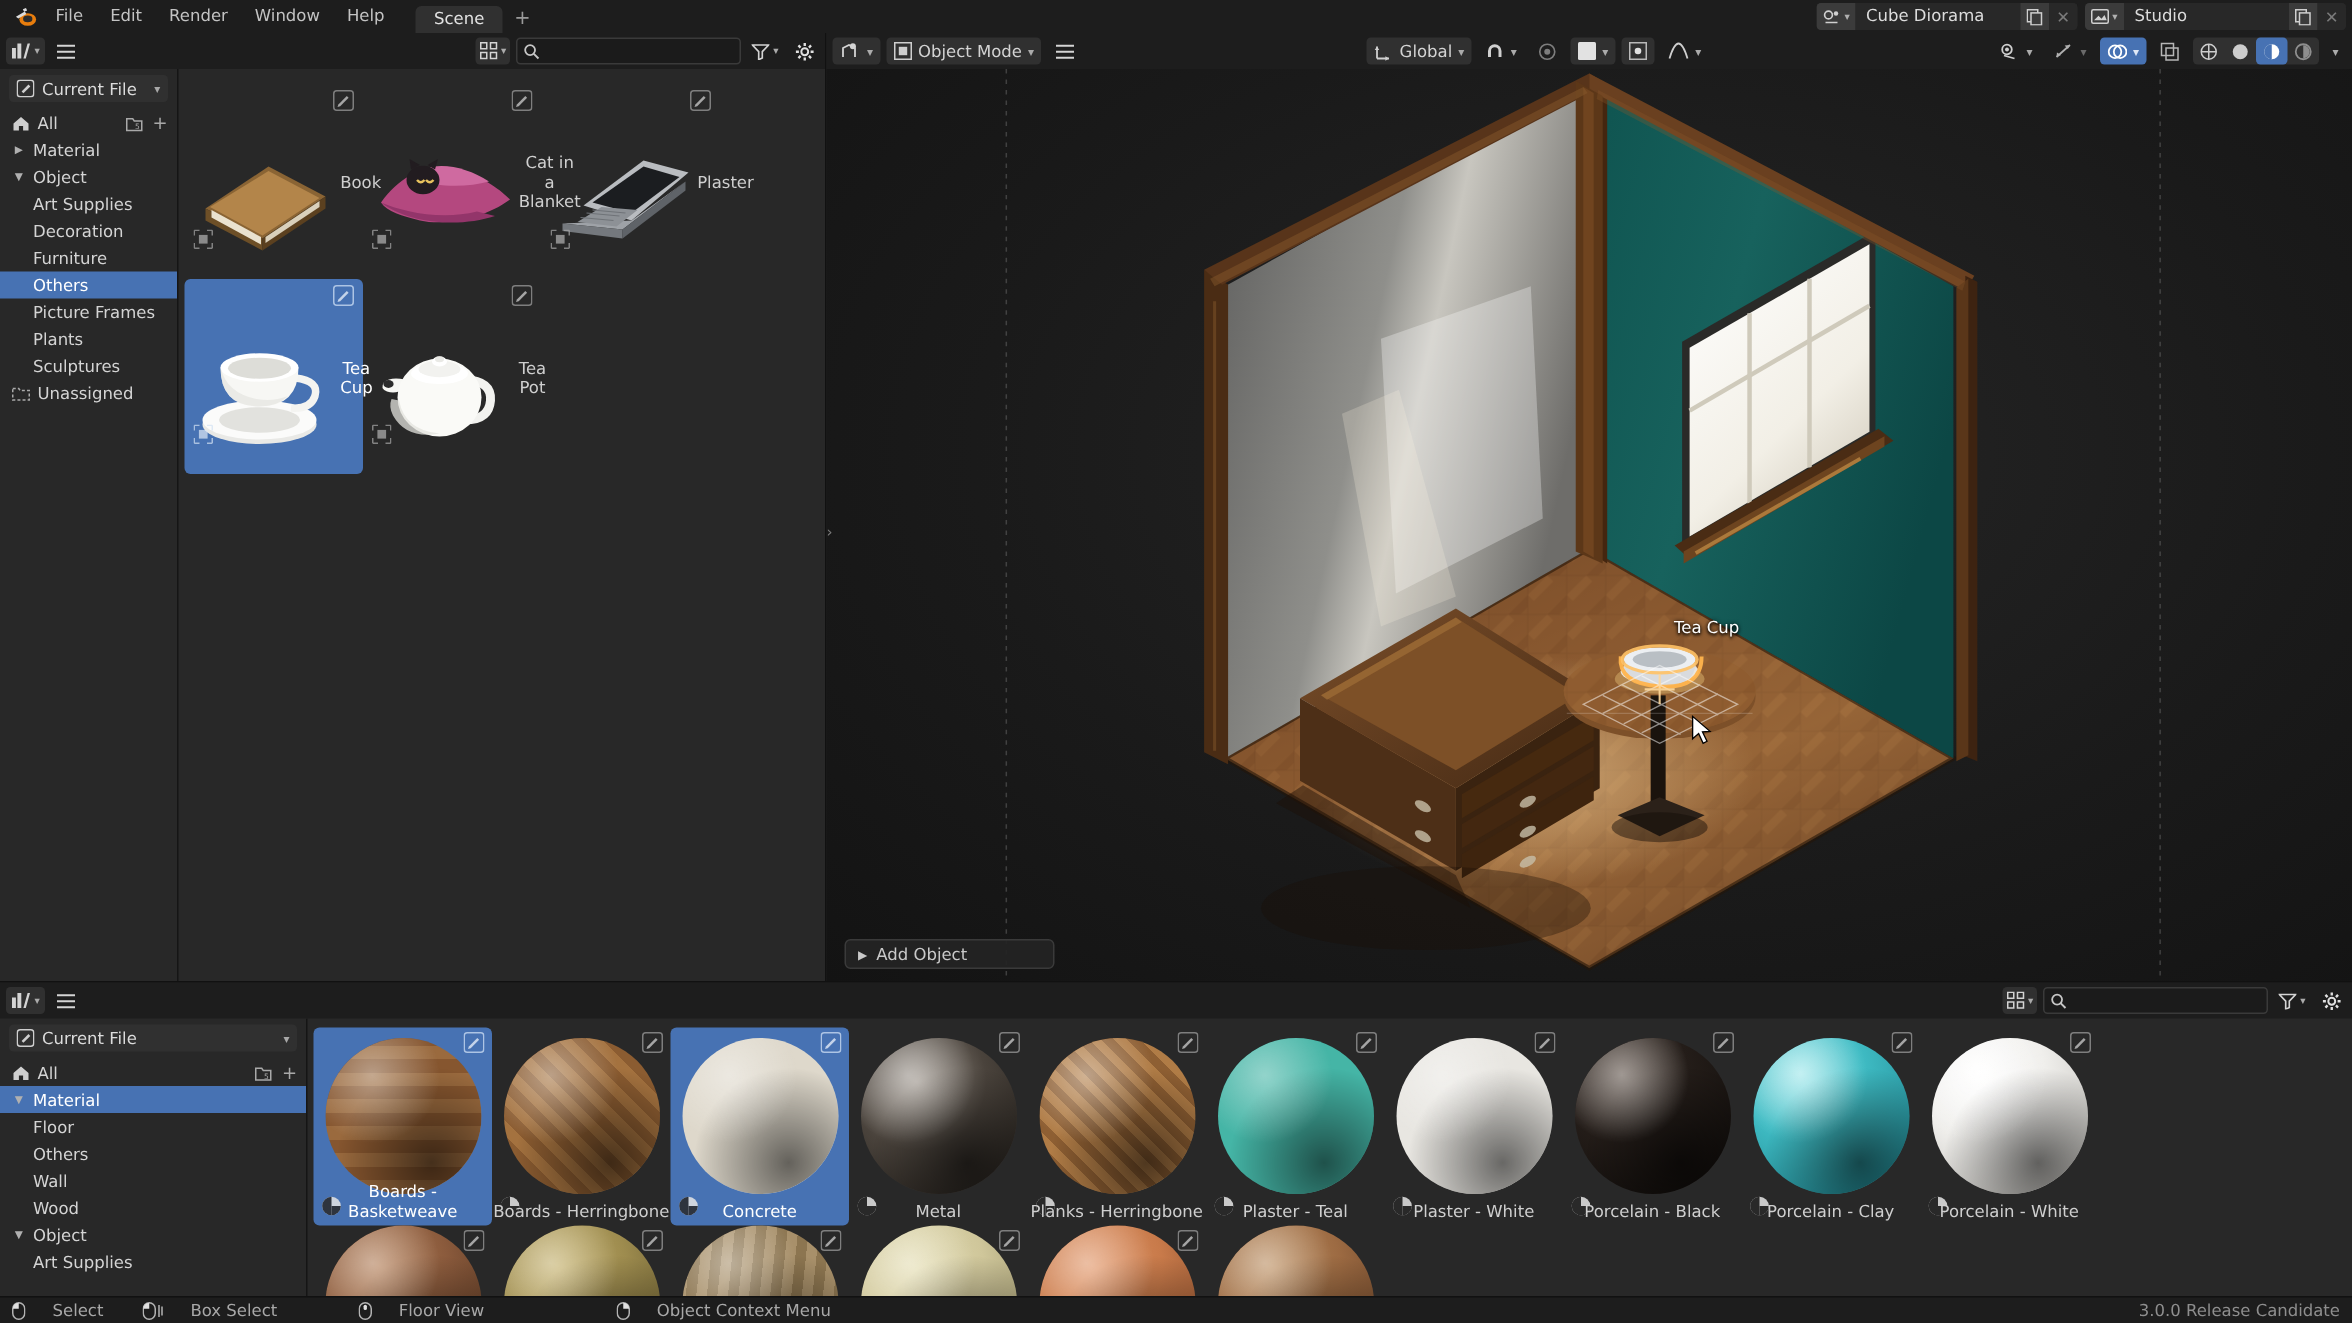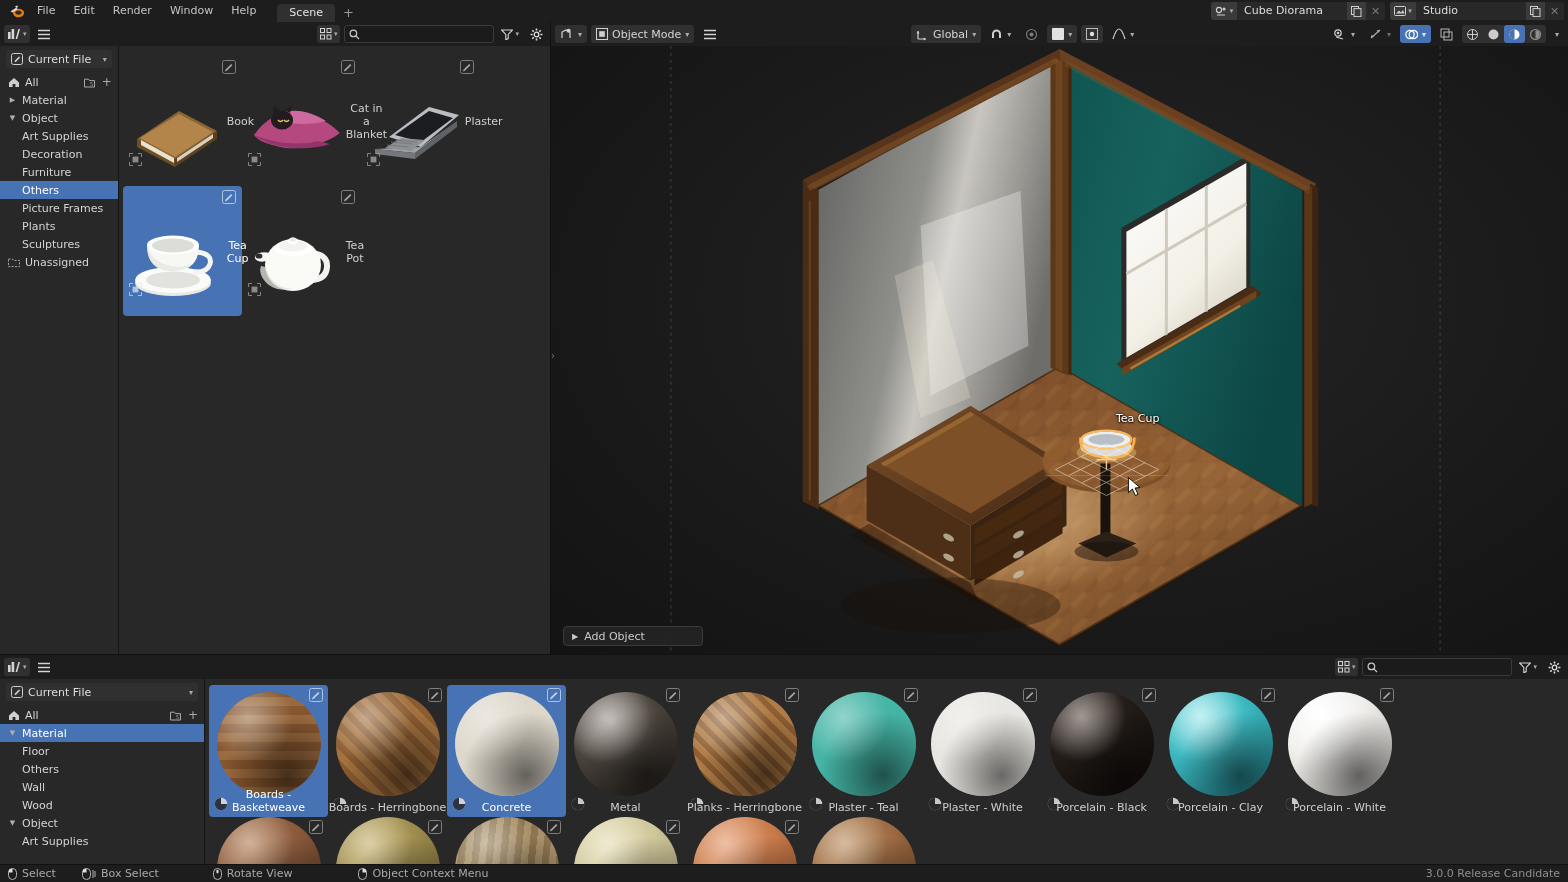--- a/index.html
+++ b/index.html
@@ -139,21 +139,21 @@
     width: 100%; }
   .mat-cell.sel .mat-label { color: #fff; }
   .ic-matball { position: absolute; bottom: 6px; left: 5px; width: 14px; height: 14px; opacity: .85; }
   .ic-pencil2 { position: absolute; top: 3px; right: 5px; width: 14px; height: 14px; opacity: .75; }
   .mat-row2 { display: flex; position: absolute; left: 4px; top: 138px; }
   .mat-cell2 { width: 119px; height: 132px; position: relative; display:flex; justify-content:center; }
 
   
   .statusbar { height: 18px; flex: 0 0 18px; background: #1d1d1d; display: flex; align-items: center;
     padding: 0 8px; gap: 0; font-size: 11px; color: #a8a8a8; border-top: 1px solid #111; }
-  .sb-item { display: flex; align-items: center; gap: 5px; margin-right: 26px; }
+  .sb-item { display: flex; align-items: center; gap: 18px; margin-right: 26px; }
   .sb-version { margin-left: auto; color: #8e8e8e; }
   svg { display: block; }
 </style>
 </head>
 <body>
 
 <div class="app">
 
   <div class="topbar">
     <div class="blender-logo">
@@ -1191,23 +1191,23 @@
       </span>
       <span>Box Select</span>
     </div>
     <div class="sb-item" style="margin-left:28px">
       <span>
         <svg width="9" height="12" viewBox="0 0 9 12">
             <rect x="0.5" y="0.5" width="8" height="11" rx="4" fill="none" stroke="#b3b3b3"></rect>
             <rect x="3.4" y="1.8" width="2.2" height="3.6" rx="1.1" fill="#e0e0e0"></rect>
           </svg>
       </span>
-      <span>Rotate View</span>
+      <span>Floor View</span>
     </div>
-    <div class="sb-item" style="margin-left:40px">
+    <div class="sb-item" style="margin-left:62px">
       <span>
         <svg width="9" height="12" viewBox="0 0 9 12">
             <rect x="0.5" y="0.5" width="8" height="11" rx="4" fill="none" stroke="#b3b3b3"></rect>
             <path d="M8.5 4.5 a4 4 0 0 0 -4 -4 V4.5 Z" fill="#e0e0e0"></path>
           </svg>
       </span>
       <span>Object Context Menu</span>
     </div>
     <div class="sb-version">3.0.0 Release Candidate</div>
   </div>

